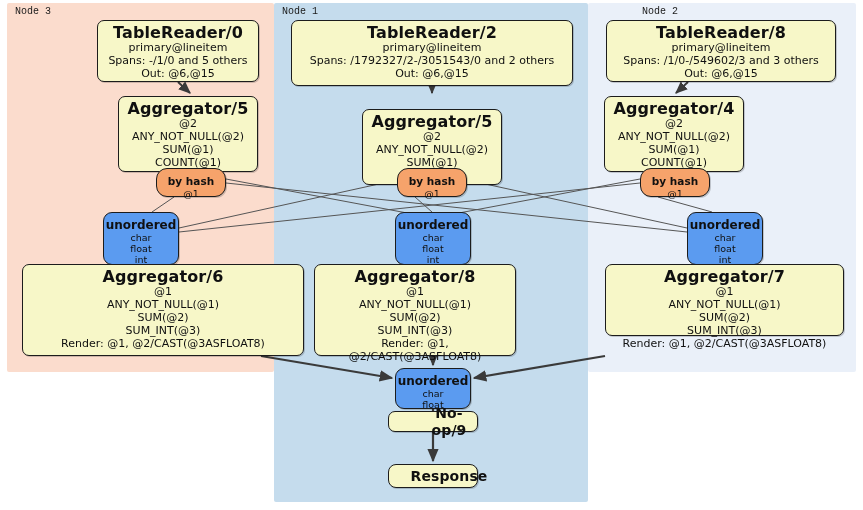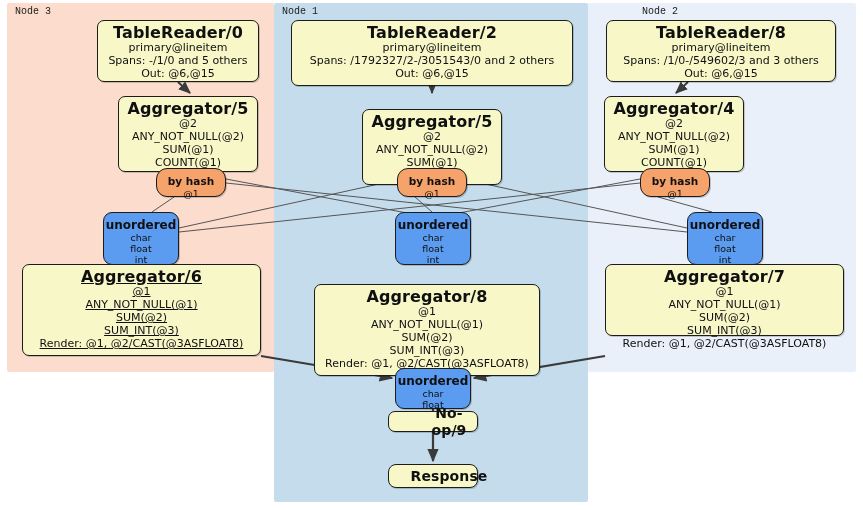--- a/index.html
+++ b/index.html
@@ -208,30 +208,30 @@
     <span class="ln">float</span>
     <span class="ln">int</span>
   </div>
   <div class="router sync" style="left:687px;top:212px;width:76px;height:53px;">
     <span class="ttl">unordered</span>
     <span class="ln">char</span>
     <span class="ln">float</span>
     <span class="ln">int</span>
   </div>
 
-  <div class="box" style="left:22px;top:264px;width:239px;height:92px;text-decoration:underline;">
+  <div class="box" style="left:22px;top:264px;width:282px;height:92px;">
     <span class="ttl">Aggregator/6</span>
     <span class="ln">@1</span>
     <span class="ln">ANY_NOT_NULL(@1)</span>
     <span class="ln">SUM(@2)</span>
     <span class="ln">SUM_INT(@3)</span>
     <span class="ln">Render: @1, @2/CAST(@3ASFLOAT8)</span>
   </div>
 
-  <div class="box" style="left:314px;top:264px;width:226px;height:92px;margin-top:20px;">
+  <div class="box" style="left:314px;top:264px;width:202px;height:92px;">
     <span class="ttl">Aggregator/8</span>
     <span class="ln">@1</span>
     <span class="ln">ANY_NOT_NULL(@1)</span>
     <span class="ln">SUM(@2)</span>
     <span class="ln">SUM_INT(@3)</span>
     <span class="ln">Render: @1, @2/CAST(@3ASFLOAT8)</span>
   </div>
 
   <div class="box" style="left:605px;top:264px;width:239px;height:72px;">
     <span class="ttl">Aggregator/7</span>

